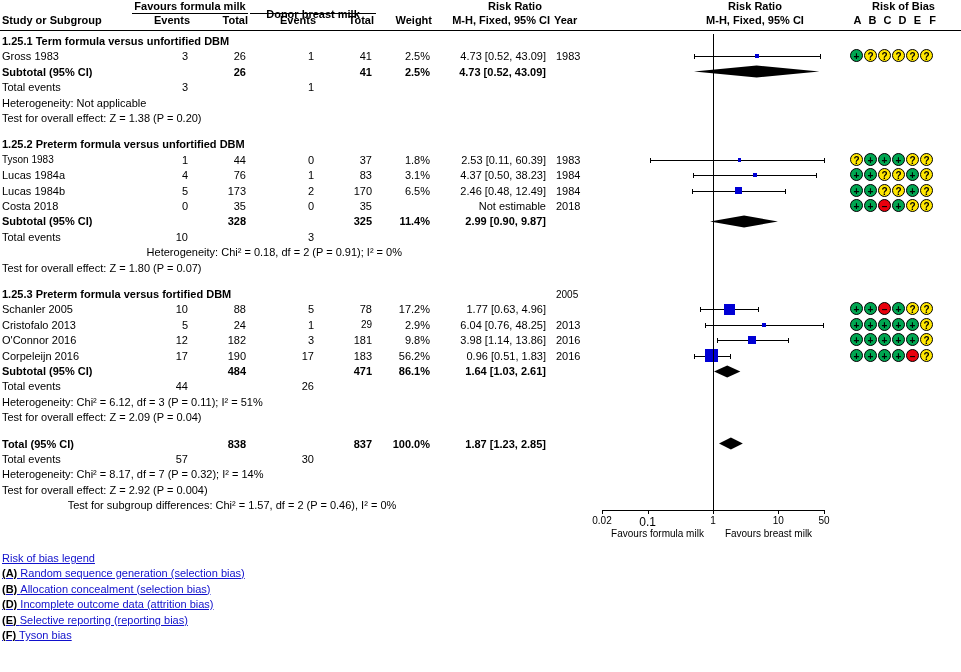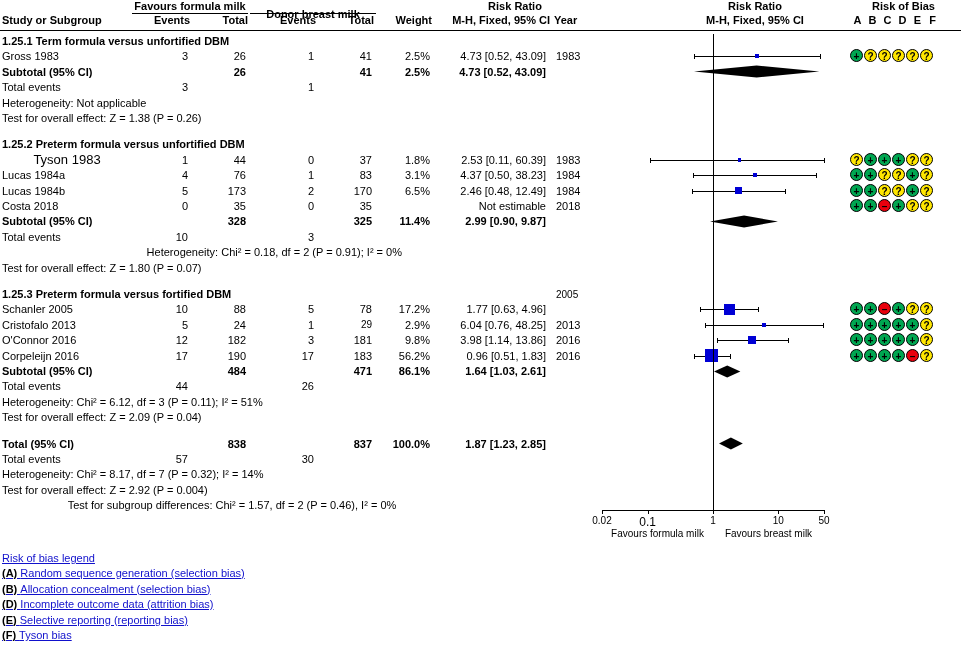--- a/index.html
+++ b/index.html
@@ -81,23 +81,23 @@
       <div style="position: absolute; left: 556px; top: 49.4px; width: 46px; text-align: left; font-size: 11px; line-height: 14px; white-space: nowrap;">1983</div>
       <div style="position: absolute; left: 2px; top: 64.8px; width: 130px; text-align: left; font-size: 11px; line-height: 14px; white-space: nowrap; font-weight: bold;">Subtotal (95% CI)</div>
       <div style="position: absolute; left: 190px; top: 64.8px; width: 56px; text-align: right; font-size: 11px; line-height: 14px; white-space: nowrap; font-weight: bold;">26</div>
       <div style="position: absolute; left: 316px; top: 64.8px; width: 56px; text-align: right; font-size: 11px; line-height: 14px; white-space: nowrap; font-weight: bold;">41</div>
       <div style="position: absolute; left: 374px; top: 64.8px; width: 56px; text-align: right; font-size: 11px; line-height: 14px; white-space: nowrap; font-weight: bold;">2.5%</div>
       <div style="position: absolute; left: 432px; top: 64.8px; width: 114px; text-align: right; font-size: 11px; line-height: 14px; white-space: nowrap; font-weight: bold;">4.73 [0.52, 43.09]</div>
       <div style="position: absolute; left: 2px; top: 80.2px; width: 130px; text-align: left; font-size: 11px; line-height: 14px; white-space: nowrap;">Total events</div>
       <div style="position: absolute; left: 132px; top: 80.2px; width: 56px; text-align: right; font-size: 11px; line-height: 14px; white-space: nowrap;">3</div>
       <div style="position: absolute; left: 248px; top: 80.2px; width: 66px; text-align: right; font-size: 11px; line-height: 14px; white-space: nowrap;">1</div>
       <div style="position: absolute; left: 2px; top: 95.6px; width: 400px; text-align: left; font-size: 11px; line-height: 14px; white-space: nowrap;">Heterogeneity: Not applicable</div>
-      <div style="position: absolute; left: 2px; top: 111px; width: 400px; text-align: left; font-size: 11px; line-height: 14px; white-space: nowrap;">Test for overall effect: Z = 1.38 (P = 0.26)</div>
+      <div style="position: absolute; left: 2px; top: 111px; width: 400px; text-align: left; font-size: 11px; line-height: 14px; white-space: nowrap;">Test for overall effect: Z = 1.38 (P = 0.20)</div>
       <div style="position: absolute; left: 2px; top: 137.4px; width: 400px; text-align: left; font-size: 11px; line-height: 14px; white-space: nowrap; font-weight: bold;">1.25.2 Preterm formula versus unfortified DBM</div>
-      <div style="position: absolute; left: 2px; top: 152.8px; width: 130px; text-align: center; font-size: 13px; line-height: 14px; white-space: nowrap;">Tyson 1983</div>
+      <div style="position: absolute; left: 2px; top: 152.8px; width: 130px; text-align: left; font-size: 10px; line-height: 14px; white-space: nowrap;">Tyson 1983</div>
       <div style="position: absolute; left: 132px; top: 152.8px; width: 56px; text-align: right; font-size: 11px; line-height: 14px; white-space: nowrap;">1</div>
       <div style="position: absolute; left: 190px; top: 152.8px; width: 56px; text-align: right; font-size: 11px; line-height: 14px; white-space: nowrap;">44</div>
       <div style="position: absolute; left: 248px; top: 152.8px; width: 66px; text-align: right; font-size: 11px; line-height: 14px; white-space: nowrap;">0</div>
       <div style="position: absolute; left: 316px; top: 152.8px; width: 56px; text-align: right; font-size: 11px; line-height: 14px; white-space: nowrap;">37</div>
       <div style="position: absolute; left: 374px; top: 152.8px; width: 56px; text-align: right; font-size: 11px; line-height: 14px; white-space: nowrap;">1.8%</div>
       <div style="position: absolute; left: 432px; top: 152.8px; width: 114px; text-align: right; font-size: 11px; line-height: 14px; white-space: nowrap;">2.53 [0.11, 60.39]</div>
       <div style="position: absolute; left: 556px; top: 152.8px; width: 46px; text-align: left; font-size: 11px; line-height: 14px; white-space: nowrap;">1983</div>
       <div style="position: absolute; left: 2px; top: 168.2px; width: 130px; text-align: left; font-size: 11px; line-height: 14px; white-space: nowrap;">Lucas 1984a</div>
       <div style="position: absolute; left: 132px; top: 168.2px; width: 56px; text-align: right; font-size: 11px; line-height: 14px; white-space: nowrap;">4</div>
       <div style="position: absolute; left: 190px; top: 168.2px; width: 56px; text-align: right; font-size: 11px; line-height: 14px; white-space: nowrap;">76</div>

